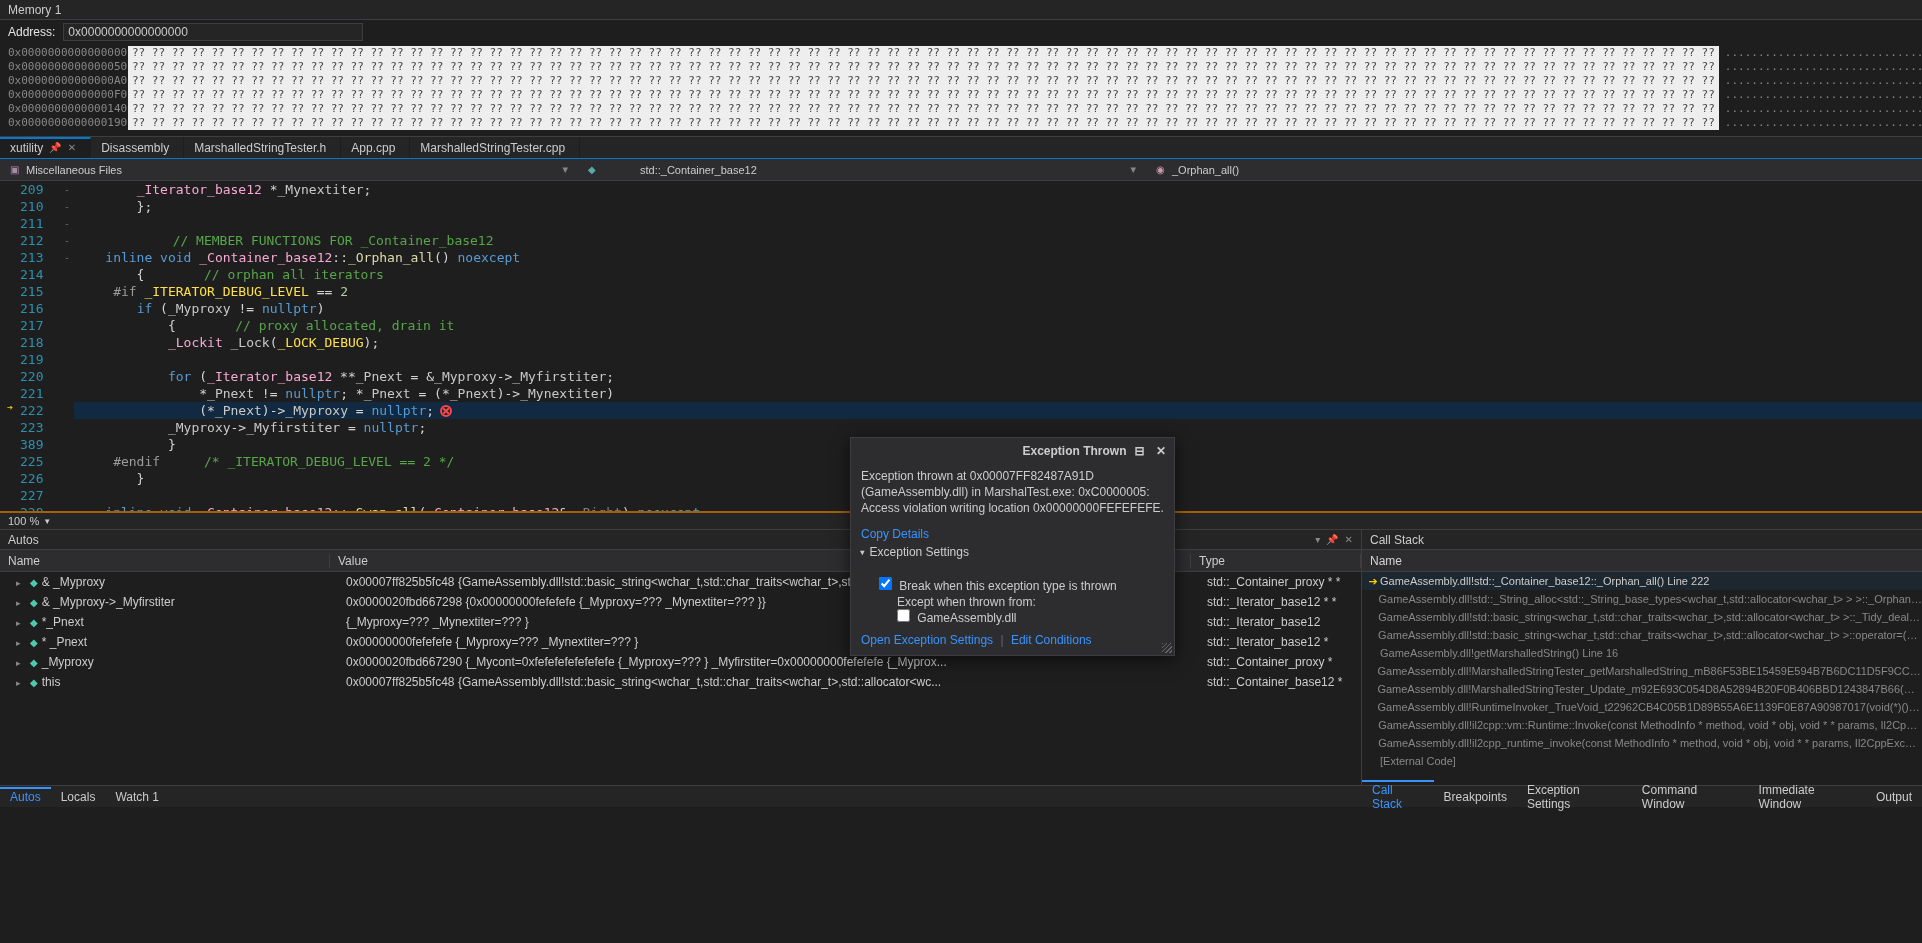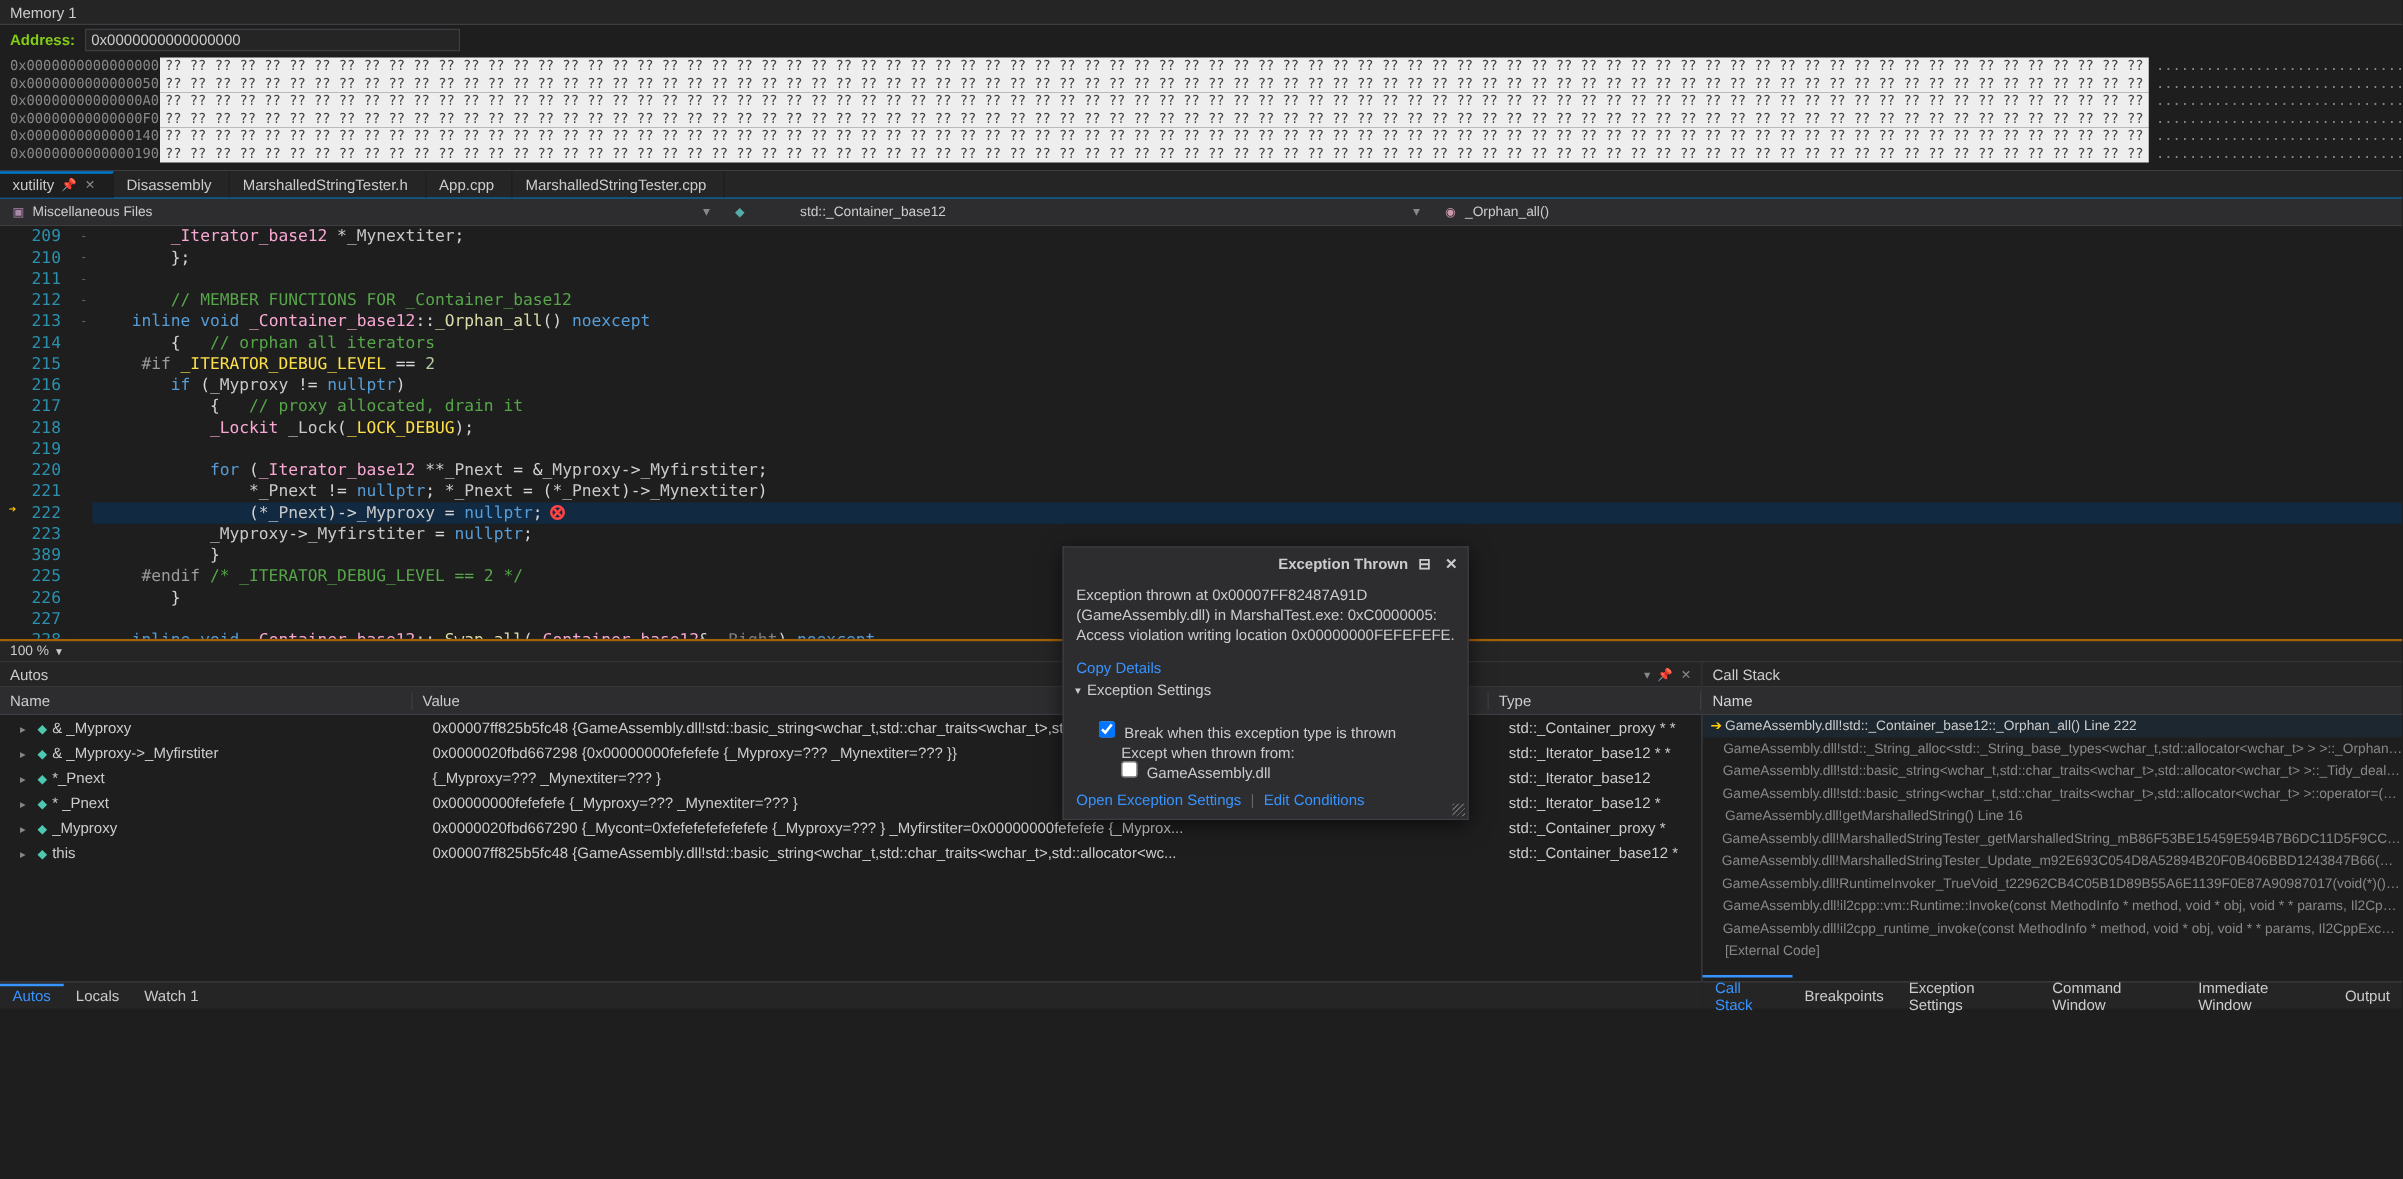--- a/index.html
+++ b/index.html
@@ -23,21 +23,21 @@
   border-bottom: 1px solid #3e3e42;
 }
 
 .memory-panel { border-bottom: 1px solid #3e3e42; }
 .memory-addr-row {
   display: flex;
   align-items: center;
   padding: 3px 8px;
   background: #1e1e1e;
 }
-.memory-addr-row label { margin-right: 8px; color: #84cc16; font-weight: bold; }
+.memory-addr-row label { margin-right: 8px; color: #e5e5e5; }
 .memory-addr-input {
   background: #252526;
   border: 1px solid #3e3e42;
   color: #ccc;
   padding: 1px 4px;
   width: 300px;
   font-size: 12px;
 }
 .memory-dump {
   font-family: Consolas, monospace;
@@ -105,32 +105,32 @@
   height: 330px;
   overflow: hidden;
 }
 .gutter-break {
   width: 20px;
   background: #1e1e1e;
 }
 .break-indicator { color:#fc0; font-size:10px; text-align:center; }
 .gutter-nums {
   width: 40px;
-  text-align: center;
+  text-align: left;
   color: #2b91af;
   padding-right: 6px;
   background: #1e1e1e;
   line-height: 17px;
 }
 .gutter-fold { width: 14px; color: #666; line-height:17px; text-align:center; font-size:10px;}
 .code-lines { flex: 1; line-height: 17px; white-space: pre; }
 .code-lines .kw { color: #569cd6; }
 .code-lines .type { color: #f9a8d4; }
 .code-lines .fn { color: #dcdcaa; }
-.code-lines .cmt { color: #57a64a; }
+.code-lines .cmt { color: #57a64a; margin-left: 36px; }
 .code-lines .num { color: #b5cea8; }
 .code-lines .macro { color: #fde047; }
 .code-lines .pp { color: #9b9b9b; }
 .code-lines .id { color: #c8c8c8; }
 .code-lines .param { color: #7f7f7f; }
 .hl-line { background: #112a42; display:inline-block; width:100%; }
 .err-icon {
   display:inline-block; width:12px; height:12px;
   border-radius:50%; border:2px solid #f44; position:relative; top:2px; margin-left:6px;
 }

